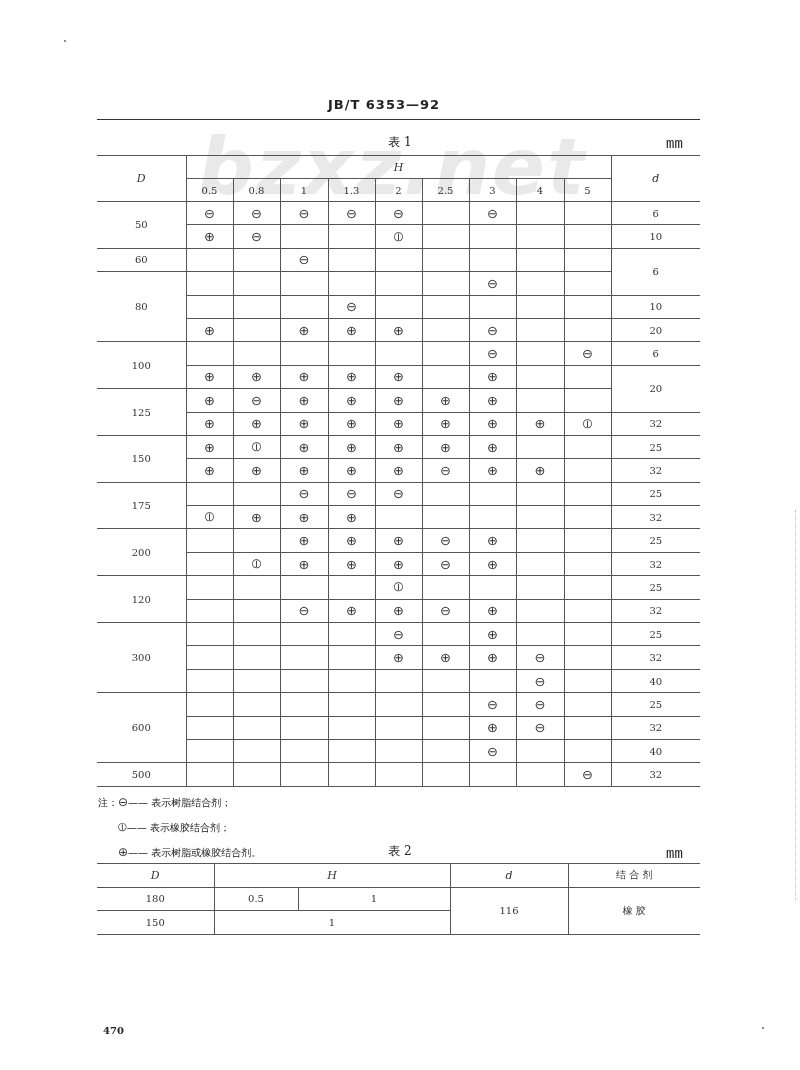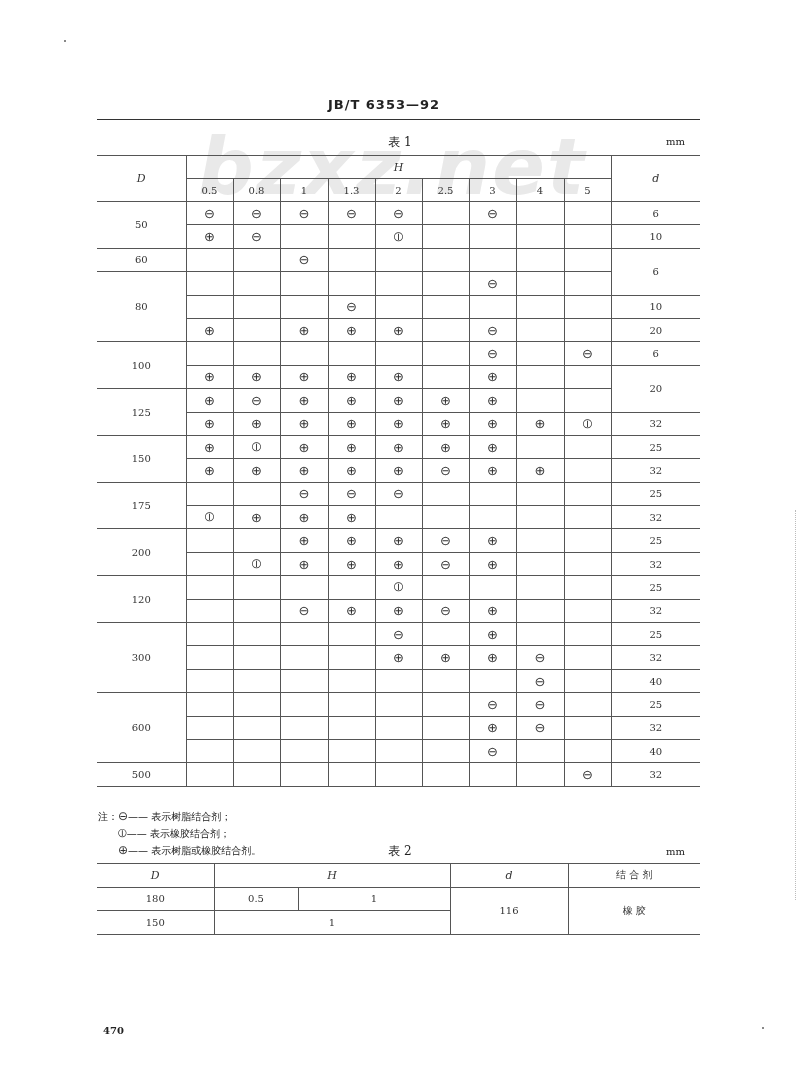--- a/index.html
+++ b/index.html
@@ -4,33 +4,33 @@
 <style>
   html, body { margin:0; padding:0; background:#fff; }
   body { width:800px; height:1070px; position:relative; overflow:hidden;
          font-family:"DejaVu Serif", "Liberation Serif", serif; color:#222; }
   .watermark { position:absolute; left:198px; top:128px; font-family:"DejaVu Sans","Liberation Sans",sans-serif;
                font-weight:bold; font-size:78px; color:#e9e9e9; letter-spacing:2px; line-height:1; z-index:0;font-style:italic; }
   .doc-code { position:absolute; left:0; width:768px; top:97px; text-align:center; font-size:13px; font-weight:bold;
               font-family:"DejaVu Sans","Liberation Sans",sans-serif; letter-spacing:1px; z-index:2; }
   .rule { position:absolute; left:97px; width:603px; border-top:1.5px solid #333; z-index:2; }
   .cap { position:absolute; font-size:12px; z-index:2; }
-  .unit { position:absolute; font-size:10px; z-index:2; }
+  .unit { position:absolute; font-size:14px; z-index:2;font-family:Liberation Mono, monospace; }
   table { border-collapse:collapse; position:absolute; z-index:2; table-layout:fixed; }
   td { border:1px solid #555; text-align:center; vertical-align:middle; font-size:10px; padding:0; color:#333; }
   table.t1 { left:97px; top:155px; width:603px; }
   table.t1 tr.hrow1 td { height:22px; }
   table.t1 tr.hrow2 td { height:22px; }
   table.t1 tr.brow td { height:22.4px; }
   table.t1 { border-top:1.5px solid #333; border-bottom:1.5px solid #333; }
   td.first { border-left:none; }
   td.last { border-right:none; }
   .sym { font-family:"DejaVu Sans", sans-serif; font-size:13px; color:#333; }
   .ital { font-style:italic; font-size:11px; }
-  .notes { position:absolute; left:118px; top:808px; font-size:10px; line-height:17px; z-index:2;
+  .notes { position:absolute; left:118px; top:790px; font-size:10px; line-height:25px; z-index:2;
            font-family:"DejaVu Sans","Liberation Sans",sans-serif; }
   .notes .sym { font-size:12px; }
   table.t2 { left:97px; top:863px; width:603px; border-top:1.5px solid #333; border-bottom:1.5px solid #333; }
   table.t2 td { height:22.5px; font-size:10px; }
   .page-num { position:absolute; left:103px; top:1025px; font-size:10px; z-index:2;font-weight:bold; }
   .edge-line { position:absolute; left:795px; top:510px; height:390px; border-left:1px dotted #bbb; }
   .speck { position:absolute; width:2px; height:2px; background:#888; }
 </style>
 </head>
 <body>

